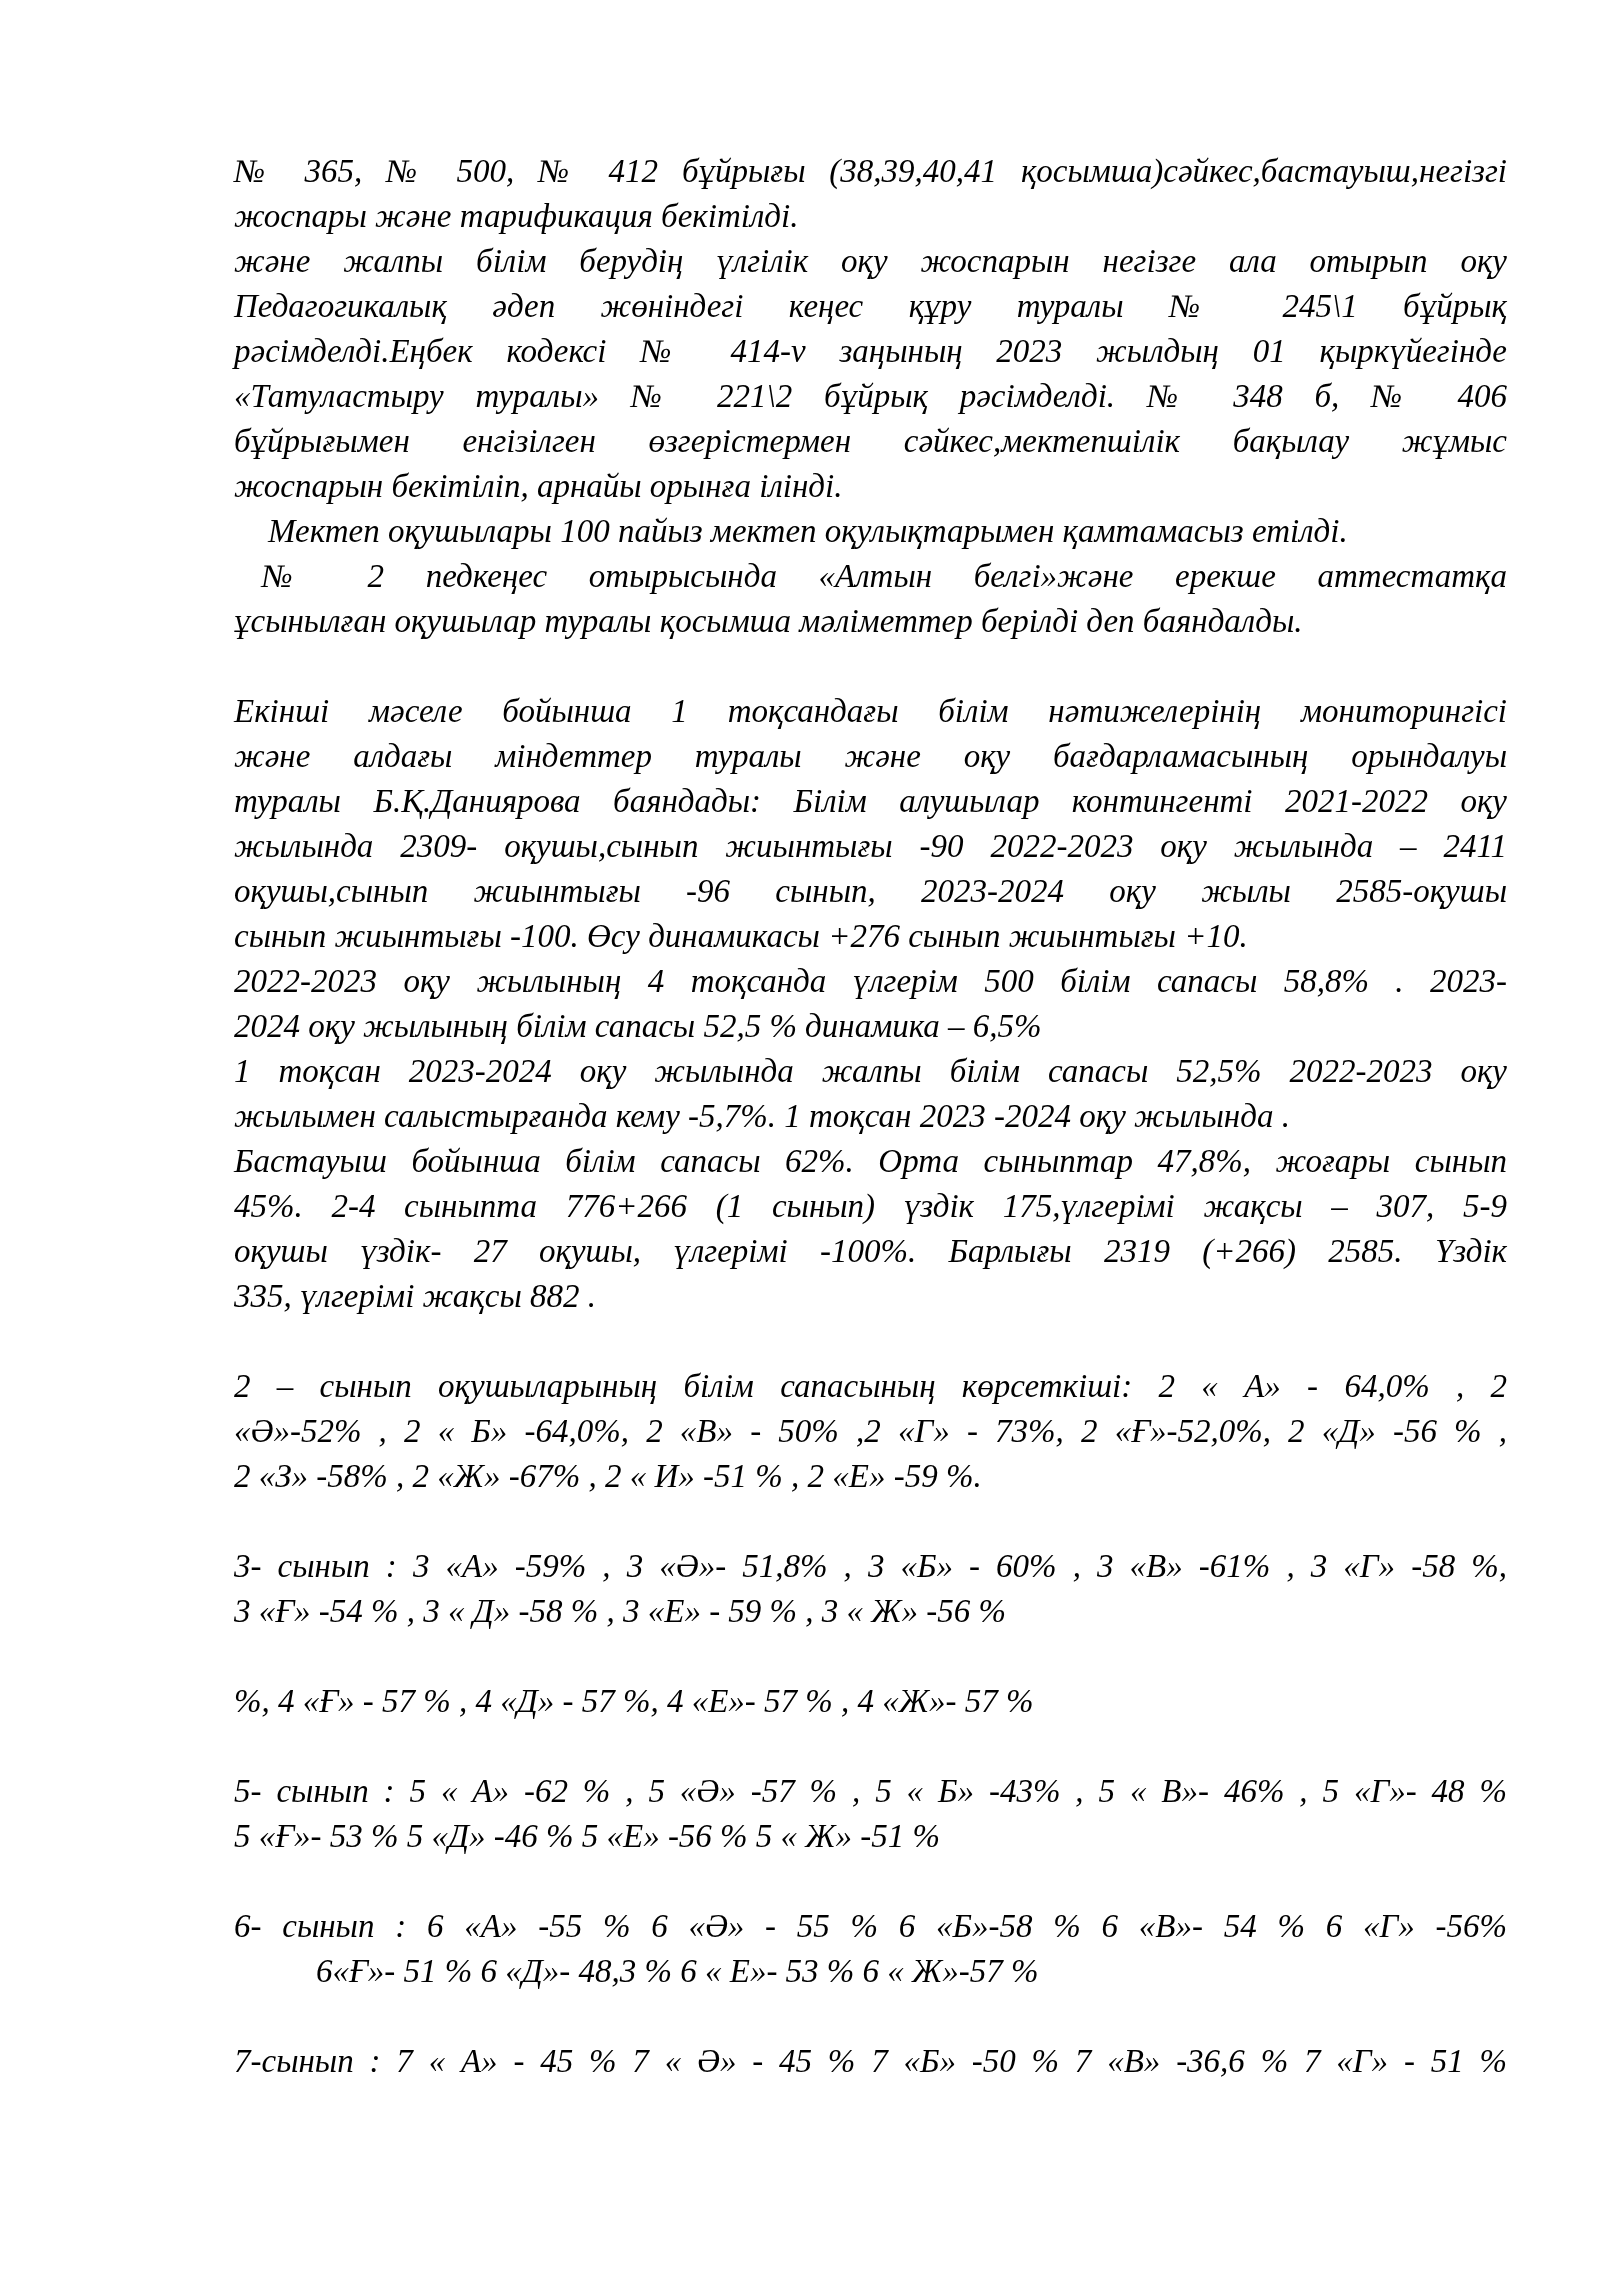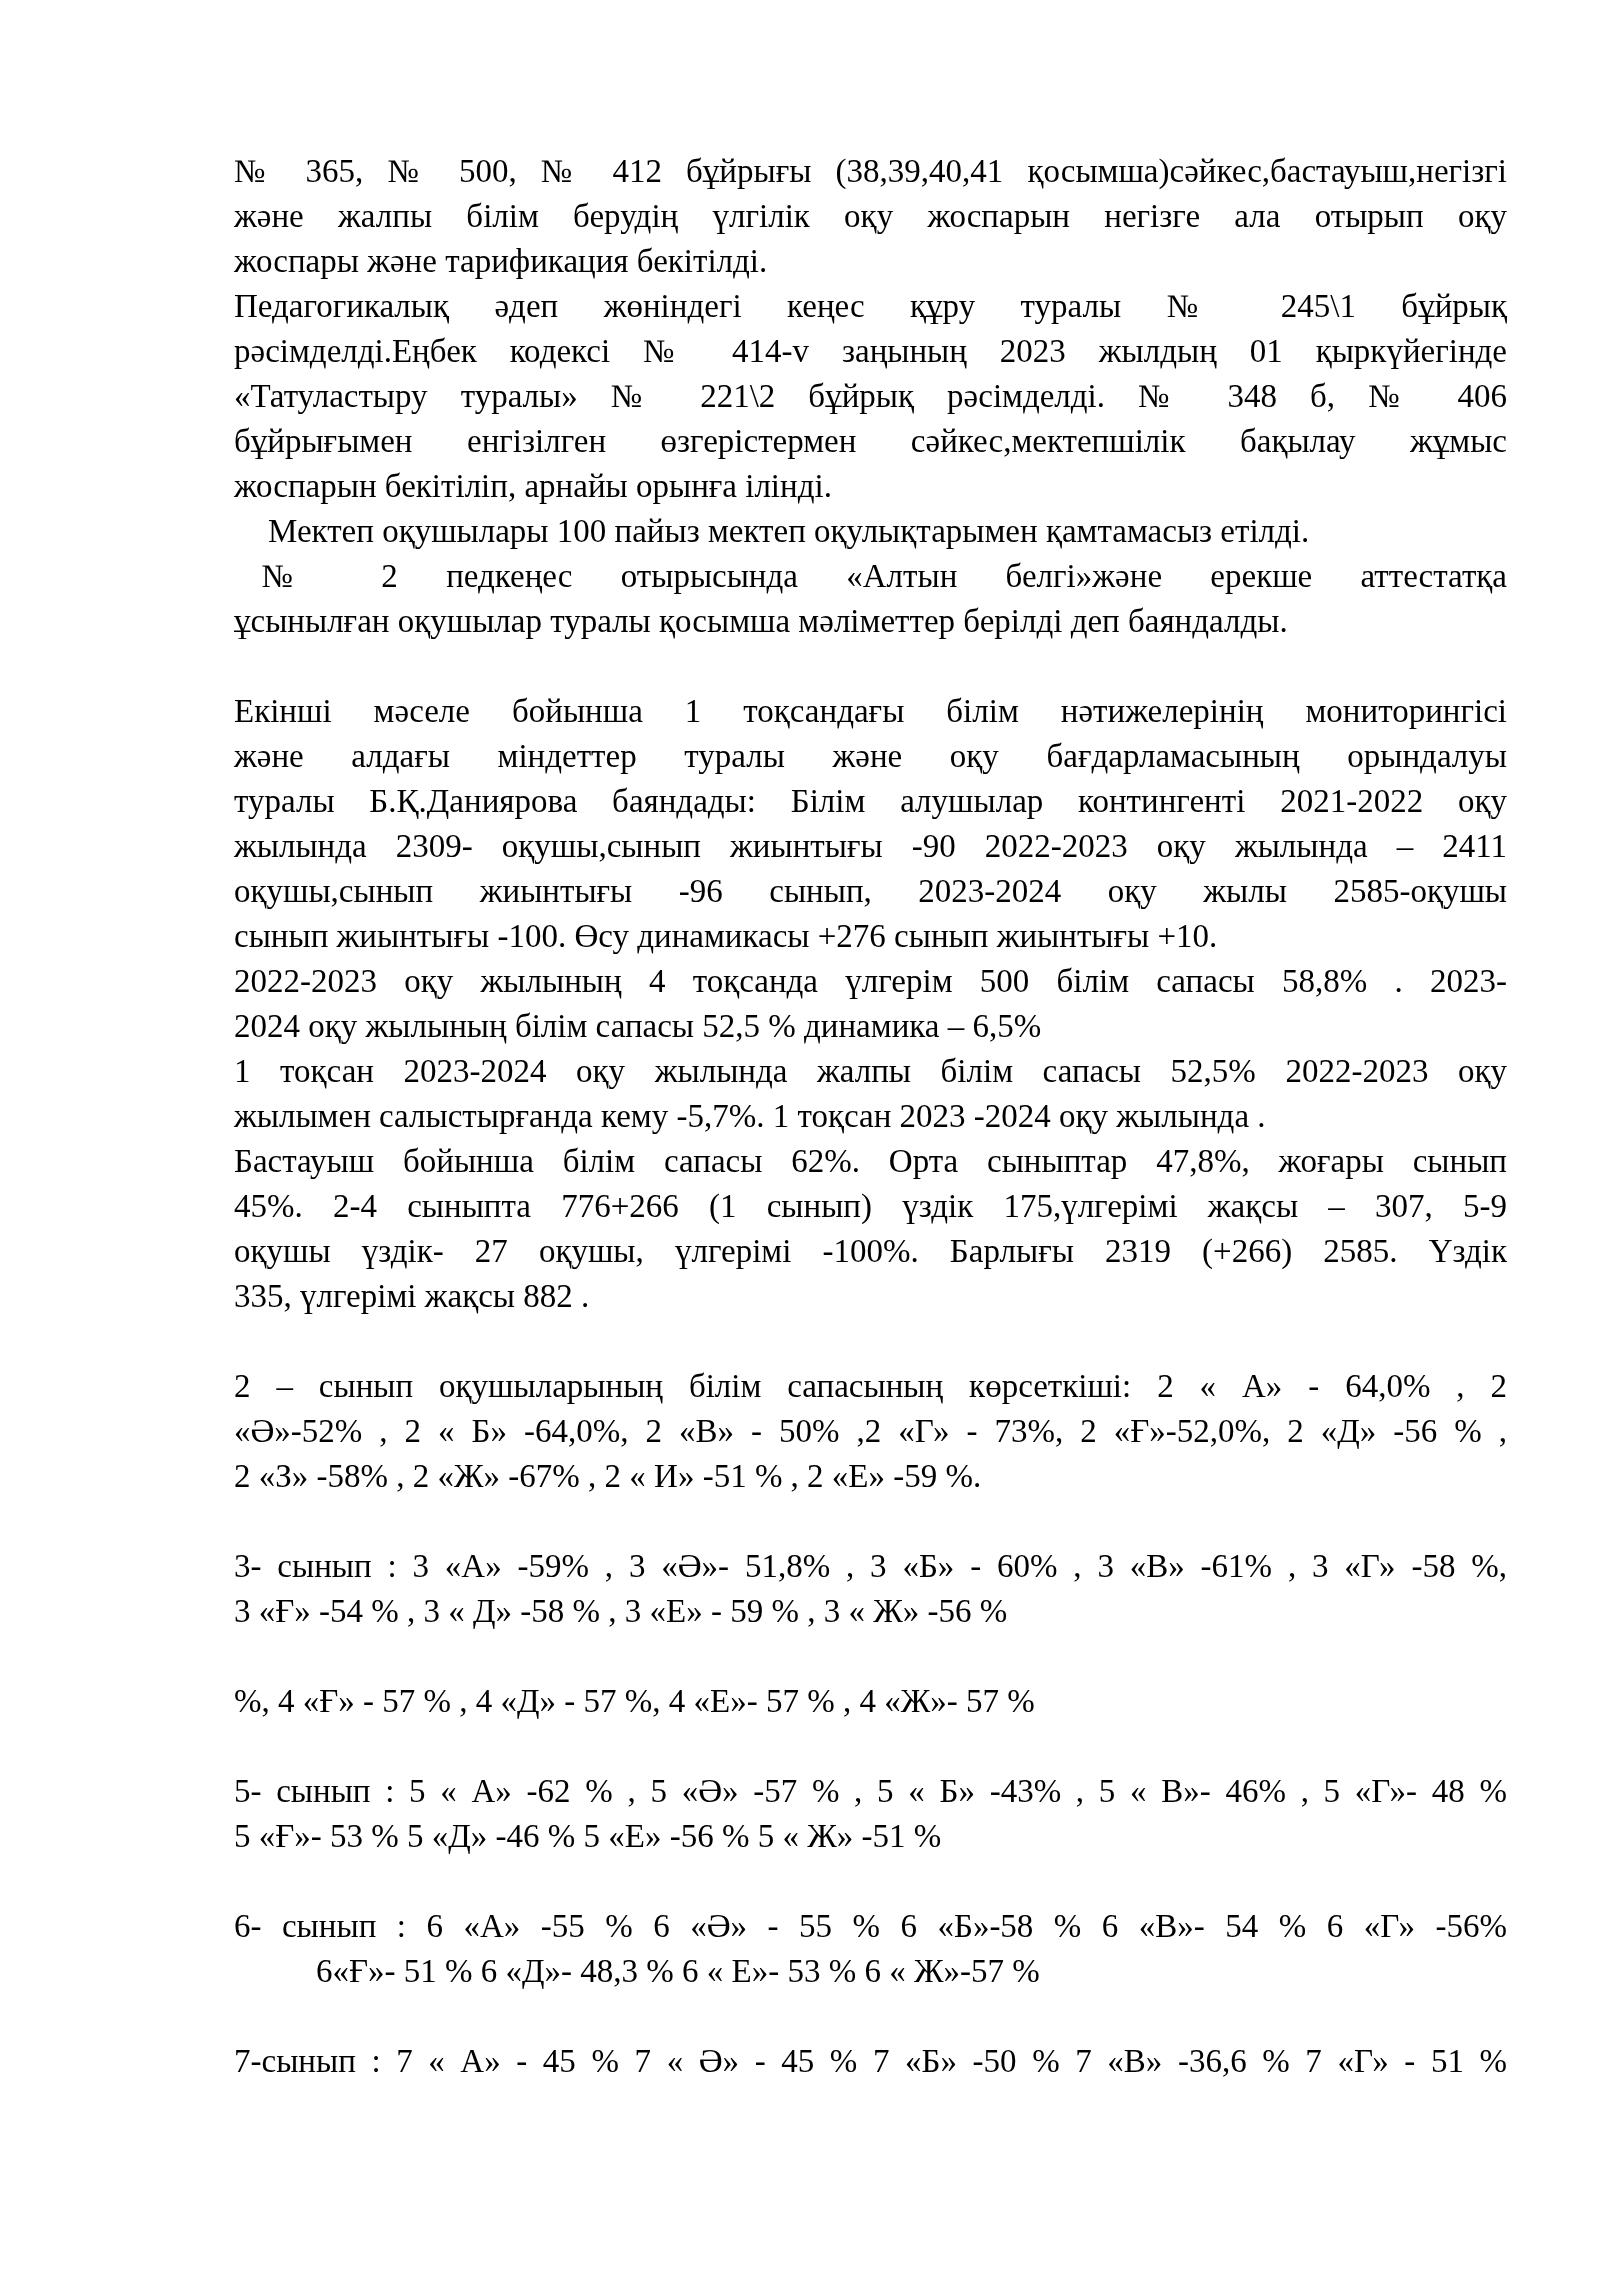--- a/index.html
+++ b/index.html
@@ -15,20 +15,21 @@
   }
   .page {
     position: absolute;
     left: 0;
     top: 0;
     width: 1291px;
     height: 2295px;
     background: #ffffff;
     color: #000000;
     font-family: "Liberation Serif", "DejaVu Serif", serif;
+    font-style: italic;
   }
   .text-block {
     position: absolute;
     left: 234px;
     top: 149px;
     width: 1273px;
     font-size: 33px;
   }
   .line {
     height: 45px;
@@ -42,22 +43,22 @@
     text-align-last: justify;
     text-justify: inter-word;
   }
 </style>
 </head>
 <body>
 
 <div class="page" style="background: rgb(255, 255, 255); color: rgb(0, 0, 0);">
   <div class="text-block">
       <div class="line just">№ 365, № 500, № 412 бұйрығы (38,39,40,41 қосымша)сәйкес,бастауыш,негізгі</div>
+      <div class="line">жоспары және тарификация бекітілді.</div>
       <div class="line just">және жалпы білім берудің үлгілік оқу жоспарын негізге ала отырып оқу</div>
-      <div class="line">жоспары және тарификация бекітілді.</div>
       <div class="line just">Педагогикалық әдеп жөніндегі кеңес құру туралы № 245\1 бұйрық</div>
       <div class="line just">рәсімделді.Еңбек кодексі № 414-v заңының 2023 жылдың 01 қыркүйегінде</div>
       <div class="line just">«Татуластыру туралы» № 221\2 бұйрық рәсімделді. № 348 б, № 406</div>
       <div class="line just">бұйрығымен енгізілген өзгерістермен сәйкес,мектепшілік бақылау жұмыс</div>
       <div class="line">жоспарын бекітіліп, арнайы орынға ілінді.</div>
       <div class="line" style="padding-left: 34px;">Мектеп оқушылары 100 пайыз мектеп оқулықтарымен қамтамасыз етілді.</div>
       <div class="line just" style="padding-left: 27.5px;">№ 2 педкеңес отырысында «Алтын белгі»және ерекше аттестатқа</div>
       <div class="line">ұсынылған оқушылар туралы қосымша мәліметтер берілді деп баяндалды.</div>
       <div class="line"></div>
       <div class="line just">Екінші мәселе бойынша 1 тоқсандағы білім нәтижелерінің мониторингісі</div>

